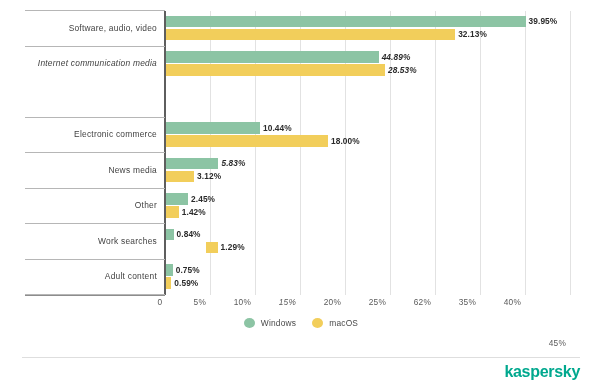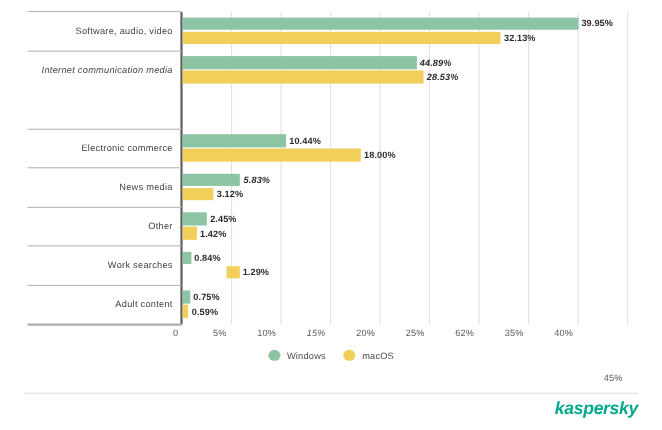--- a/index.html
+++ b/index.html
@@ -185,21 +185,20 @@
     background: #dedede;
   }
   .brand {
     position: absolute;
     right: 22px;
     top: 363px;
     font-size: 16px;
     font-weight: bold;
     letter-spacing: -0.3px;
     color: #00A88E;
-    font-style: italic;
   }
 </style>
 </head>
 <body>
 
 <div id="chart-root">
 
   <div class="plot-area">
     <div id="gridlines">
         <div class="gridline" style="left: 45px;"></div>

